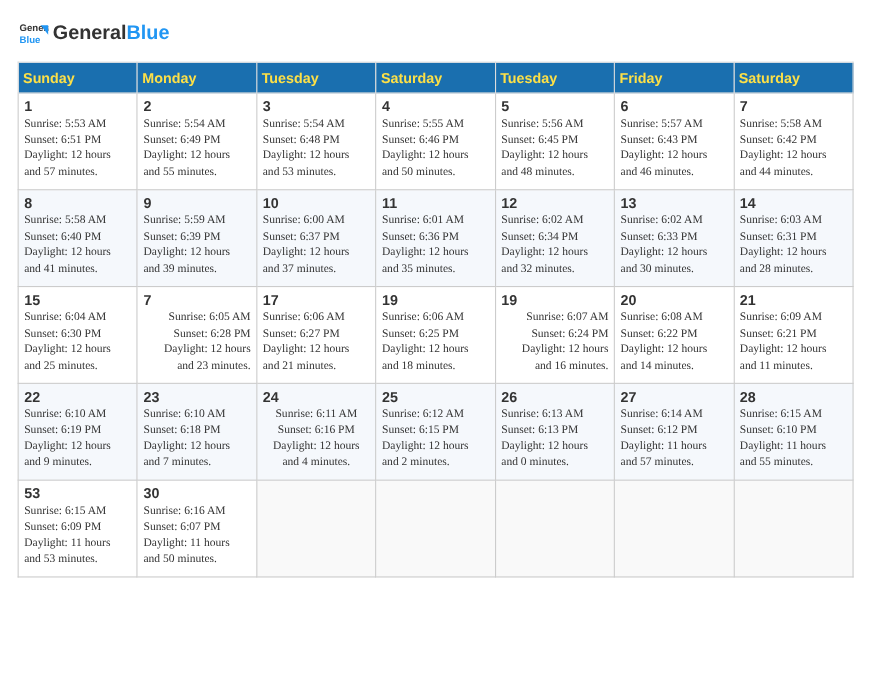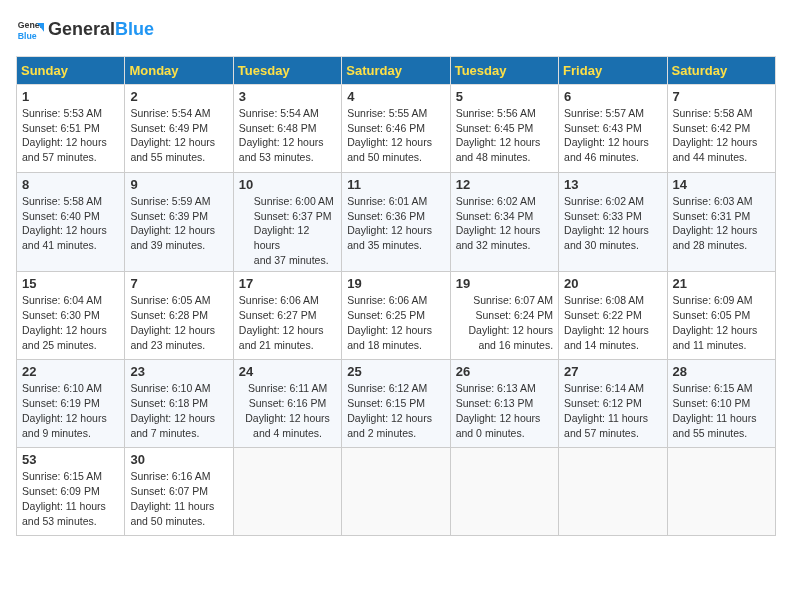--- a/index.html
+++ b/index.html
@@ -64,20 +64,21 @@
       background: #f5f8fc;
     }
     .day-num {
       font-size: 13px;
       font-weight: bold;
       display: block;
       margin-bottom: 2px;
     }
     .day-info {
       line-height: 1.4;
+      font-family: Liberation Serif, serif;
     }
     td.empty {
       background: #f9f9f9;
     }
   </style>
 </head>
 <body>
 
 <div class="header">
   <div class="logo">
@@ -172,21 +173,21 @@
         </td>
         <td>
           <span class="day-num">9</span>
           <div class="day-info" style="white-space: pre-line;">Sunrise: 5:59 AM
 Sunset: 6:39 PM
 Daylight: 12 hours
 and 39 minutes.</div>
         </td>
         <td>
           <span class="day-num">10</span>
-          <div class="day-info" style="white-space: pre-line; margin-left: 15px;">Sunrise: 6:00 AM
+          <div class="day-info" style="white-space: pre-line;">Sunrise: 6:00 AM
 Sunset: 6:37 PM
 Daylight: 12 hours
 and 37 minutes.</div>
         </td>
         <td>
           <span class="day-num">11</span>
           <div class="day-info" style="white-space: pre-line;">Sunrise: 6:01 AM
 Sunset: 6:36 PM
 Daylight: 12 hours
 and 35 minutes.</div>
@@ -216,21 +217,21 @@
       <tr>
         <td>
           <span class="day-num">15</span>
           <div class="day-info" style="white-space: pre-line;">Sunrise: 6:04 AM
 Sunset: 6:30 PM
 Daylight: 12 hours
 and 25 minutes.</div>
         </td>
         <td>
           <span class="day-num">7</span>
-          <div class="day-info" style="white-space: pre-line;">Sunrise: 6:05 AM
+          <div class="day-info" style="white-space: pre-line; text-align: right;">Sunrise: 6:05 AM
 Sunset: 6:28 PM
 Daylight: 12 hours
 and 23 minutes.</div>
         </td>
         <td>
           <span class="day-num">17</span>
           <div class="day-info" style="white-space: pre-line;">Sunrise: 6:06 AM
 Sunset: 6:27 PM
 Daylight: 12 hours
 and 21 minutes.</div>
@@ -252,21 +253,21 @@
         <td>
           <span class="day-num">20</span>
           <div class="day-info" style="white-space: pre-line;">Sunrise: 6:08 AM
 Sunset: 6:22 PM
 Daylight: 12 hours
 and 14 minutes.</div>
         </td>
         <td>
           <span class="day-num">21</span>
           <div class="day-info" style="white-space: pre-line;">Sunrise: 6:09 AM
-Sunset: 6:05 PM
+Sunset: 6:21 PM
 Daylight: 12 hours
 and 11 minutes.</div>
         </td>
       </tr>
       <tr>
         <td>
           <span class="day-num">22</span>
           <div class="day-info" style="white-space: pre-line;">Sunrise: 6:10 AM
 Sunset: 6:19 PM
 Daylight: 12 hours

